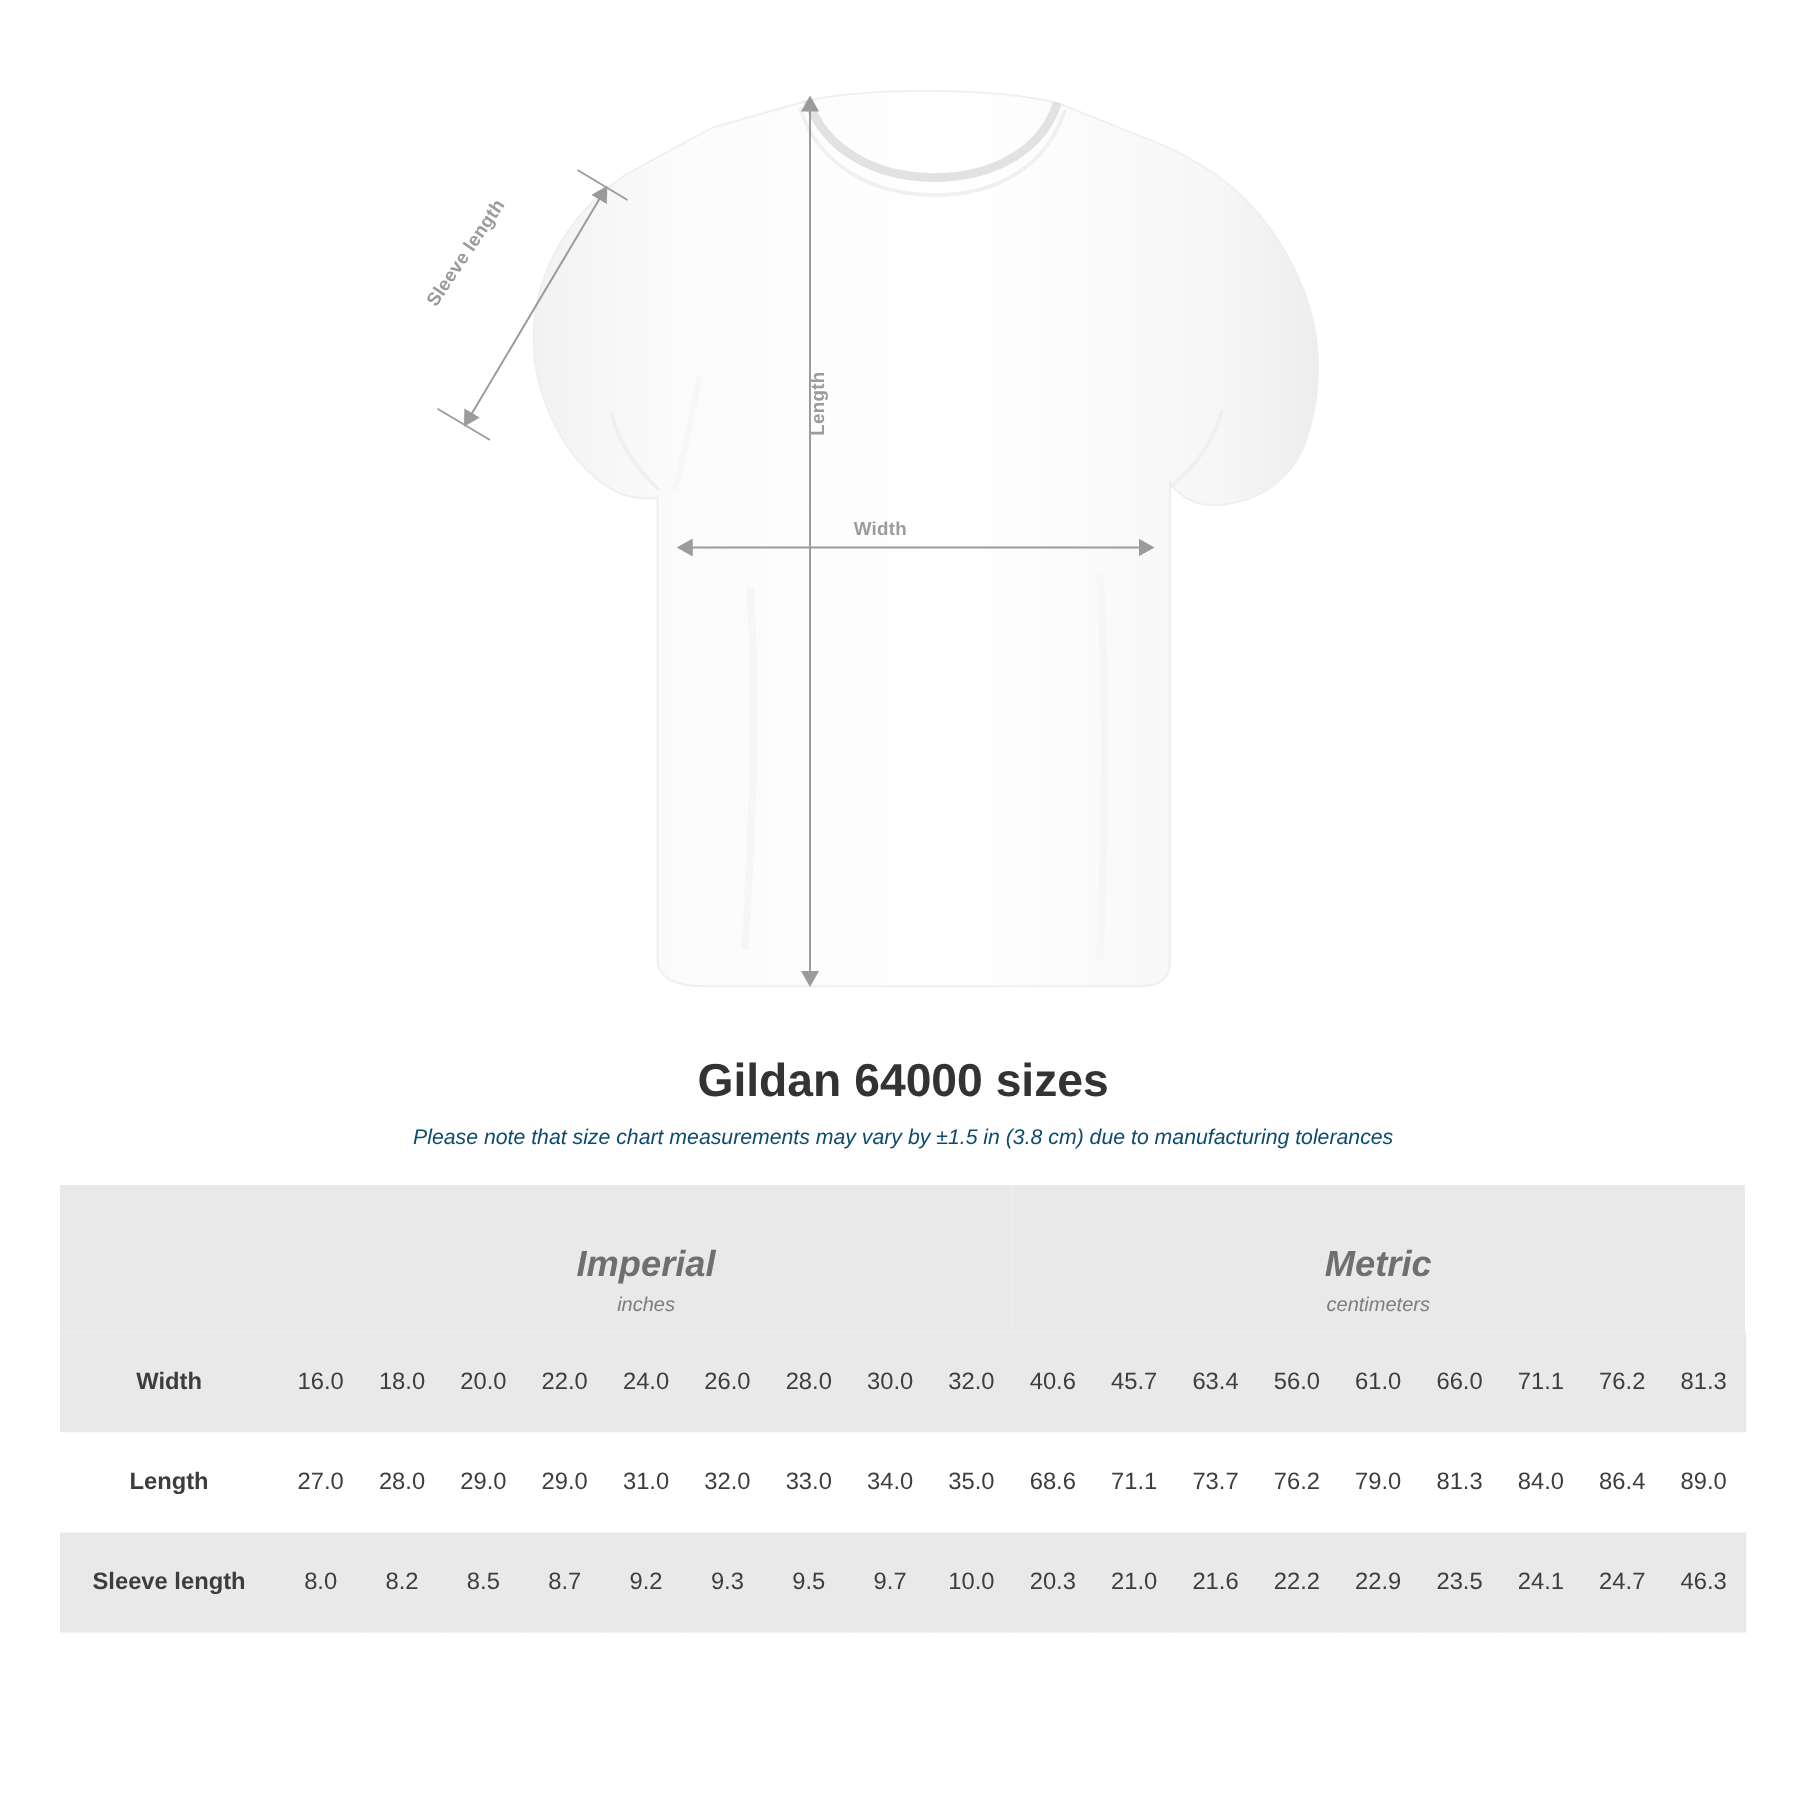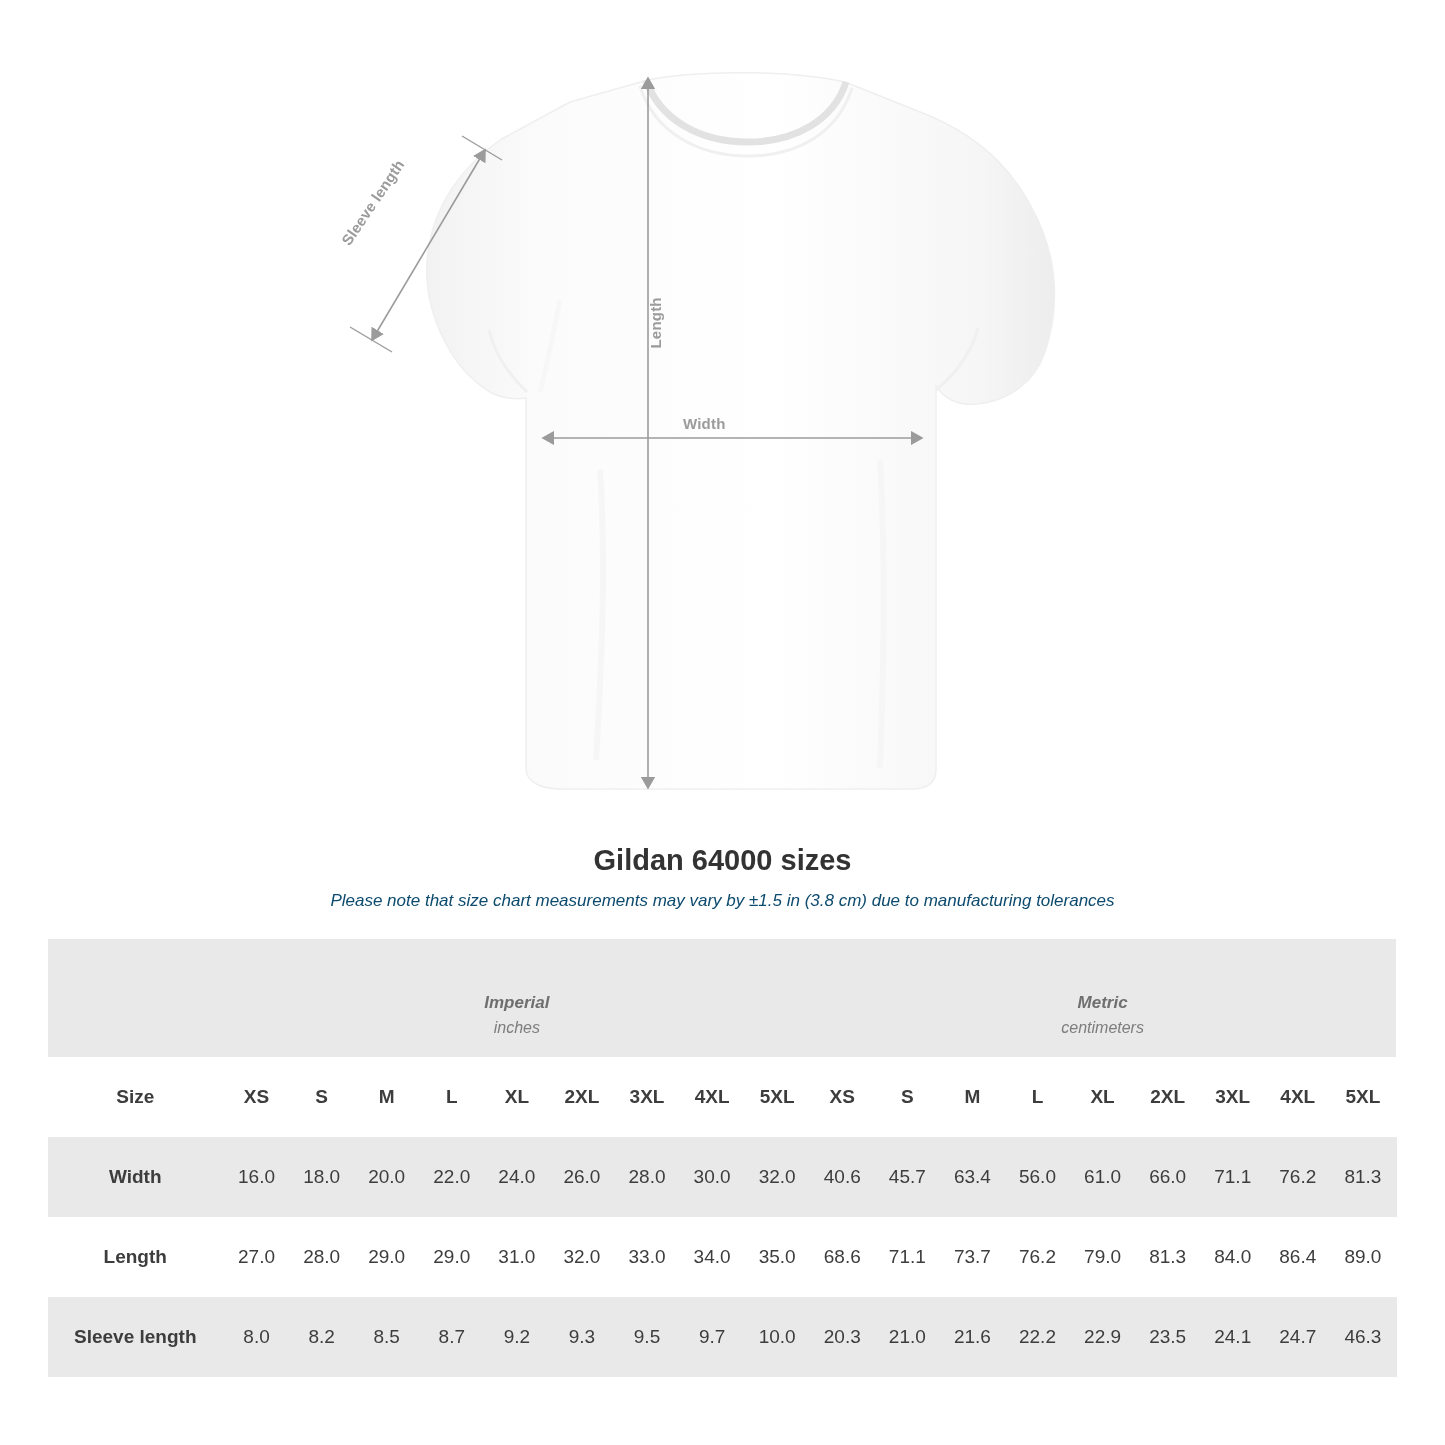--- a/index.html
+++ b/index.html
@@ -47,21 +47,21 @@
     transform-origin: left center;
   }
   .label-width {
     left: 683px;
     top: 415px;
   }
 
   
   .chart-title {
     text-align: center;
-    font-size: 29px;
+    font-size: 37px;
     font-weight: bold;
     color: #333333;
     margin: 0;
     padding: 14px 0 0 0;
   }
   .chart-note {
     text-align: center;
     font-size: 17px;
     font-style: italic;
     color: #0c4a6e;
@@ -83,21 +83,21 @@
   table.size-chart td, table.size-chart th {
     text-align: center;
     vertical-align: middle;
   }
   .unit-head {
     height: 118px;
     background: #e9e9e9;
     color: #6f6f6f;
   }
   .unit-head .u-name {
-    font-size: 17px;
+    font-size: 29px;
     font-weight: bold;
     font-style: italic;
     line-height: 1.25;
     margin-top: 40px;
   }
   .unit-head .u-sub {
     font-size: 16px;
     font-style: italic;
     color: #7d7d7d;
     line-height: 1.9;
@@ -233,41 +233,20 @@
         <td colspan="9">
           <div class="u-name">Imperial</div>
           <div class="u-sub">inches</div>
         </td>
         <td colspan="9">
           <div class="u-name">Metric</div>
           <div class="u-sub">centimeters</div>
         </td>
       </tr>
 
-      <tr class="row-size row-plain">
-        <td class="rowhead">Size</td>
-        <td class="cell-sep">XS</td>
-        <td class="cell-sep">S</td>
-        <td class="cell-sep">M</td>
-        <td class="cell-sep">L</td>
-        <td class="cell-sep">XL</td>
-        <td class="cell-sep">2XL</td>
-        <td class="cell-sep">3XL</td>
-        <td class="cell-sep">4XL</td>
-        <td class="cell-sep">5XL</td>
-        <td class="cell-sep">XS</td>
-        <td class="cell-sep">S</td>
-        <td class="cell-sep">M</td>
-        <td class="cell-sep">L</td>
-        <td class="cell-sep">XL</td>
-        <td class="cell-sep">2XL</td>
-        <td class="cell-sep">3XL</td>
-        <td class="cell-sep">4XL</td>
-        <td class="cell-sep">5XL</td>
-      </tr>
 
       <tr class="row-data row-alt">
         <td class="rowhead">Width</td>
         <td class="cell-sep">16.0</td>
         <td class="cell-sep">18.0</td>
         <td class="cell-sep">20.0</td>
         <td class="cell-sep">22.0</td>
         <td class="cell-sep">24.0</td>
         <td class="cell-sep">26.0</td>
         <td class="cell-sep">28.0</td>

